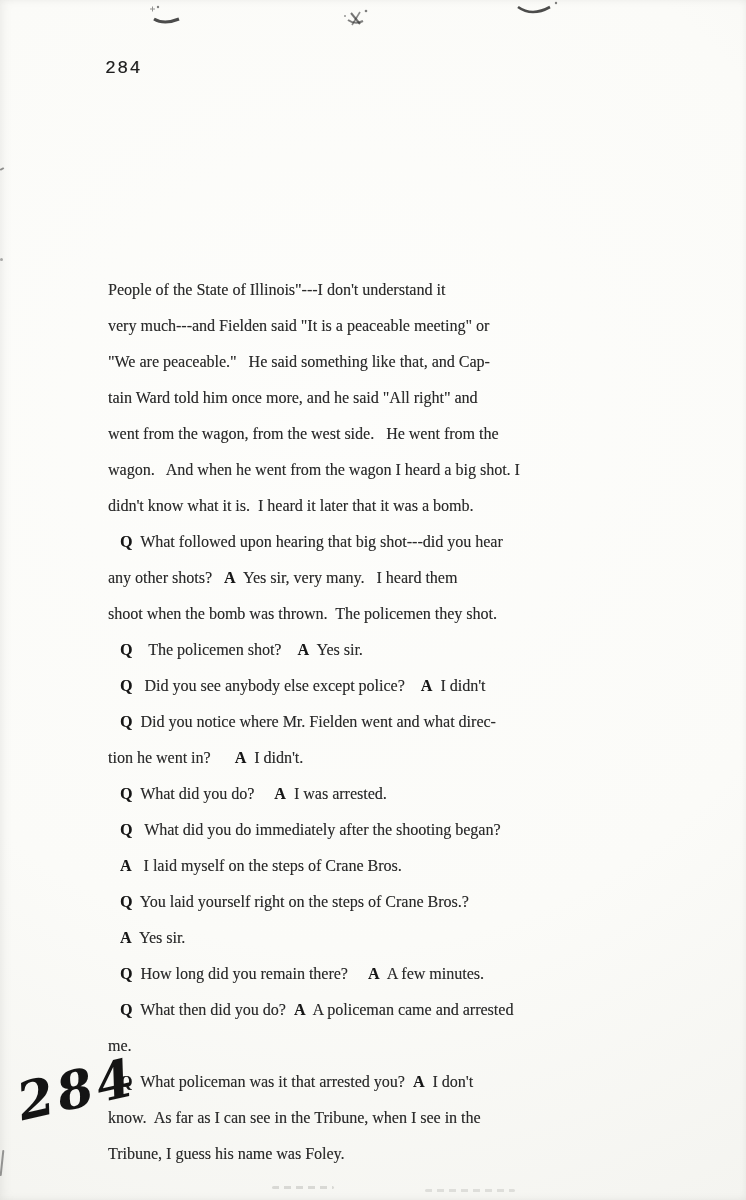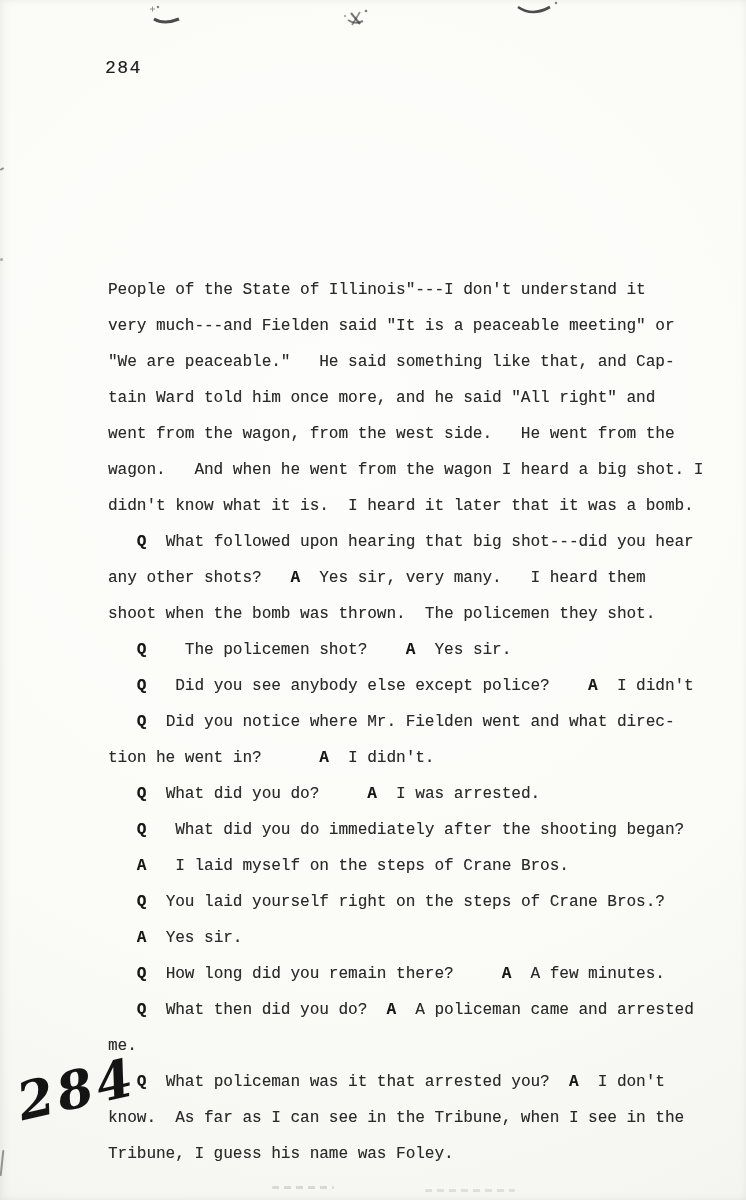--- a/index.html
+++ b/index.html
@@ -33,21 +33,21 @@
     position: absolute;
     left: 108px;
     top: 272px;
     width: 610px;
     font-size: 16px;
     line-height: 36px;
     white-space: pre;
     color: #2a2a2a;
     text-shadow: 0.25px 0.25px 0 rgba(30,30,30,0.4);
   }
-  .transcript .line { height: 36px; }
+  .transcript .line { height: 36px; font-family: Liberation Serif, serif; }
   .transcript .qa {
     font-weight: bold;
     color: #161616;
   }
   .handwritten-page-number {
     position: absolute;
     left: 18px;
     top: 1072px;
     font-family: "DejaVu Serif", serif;
     font-style: italic;

